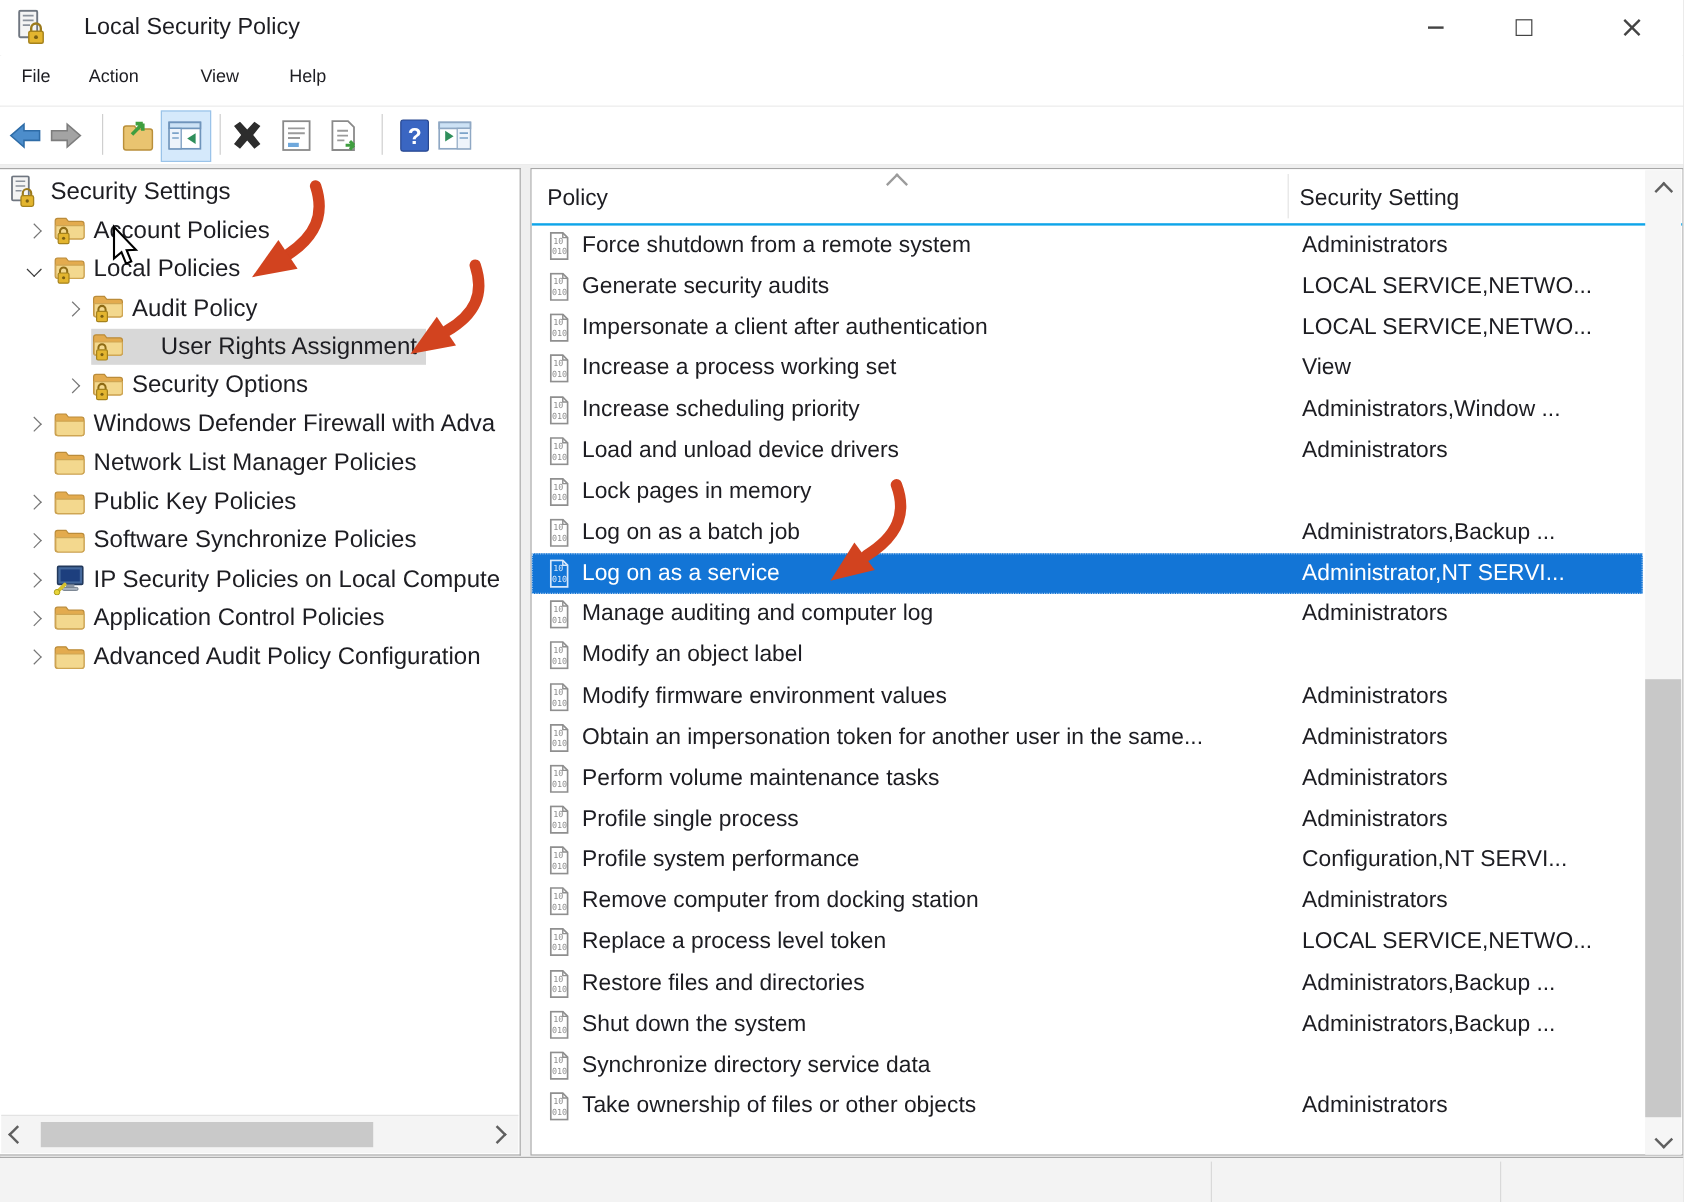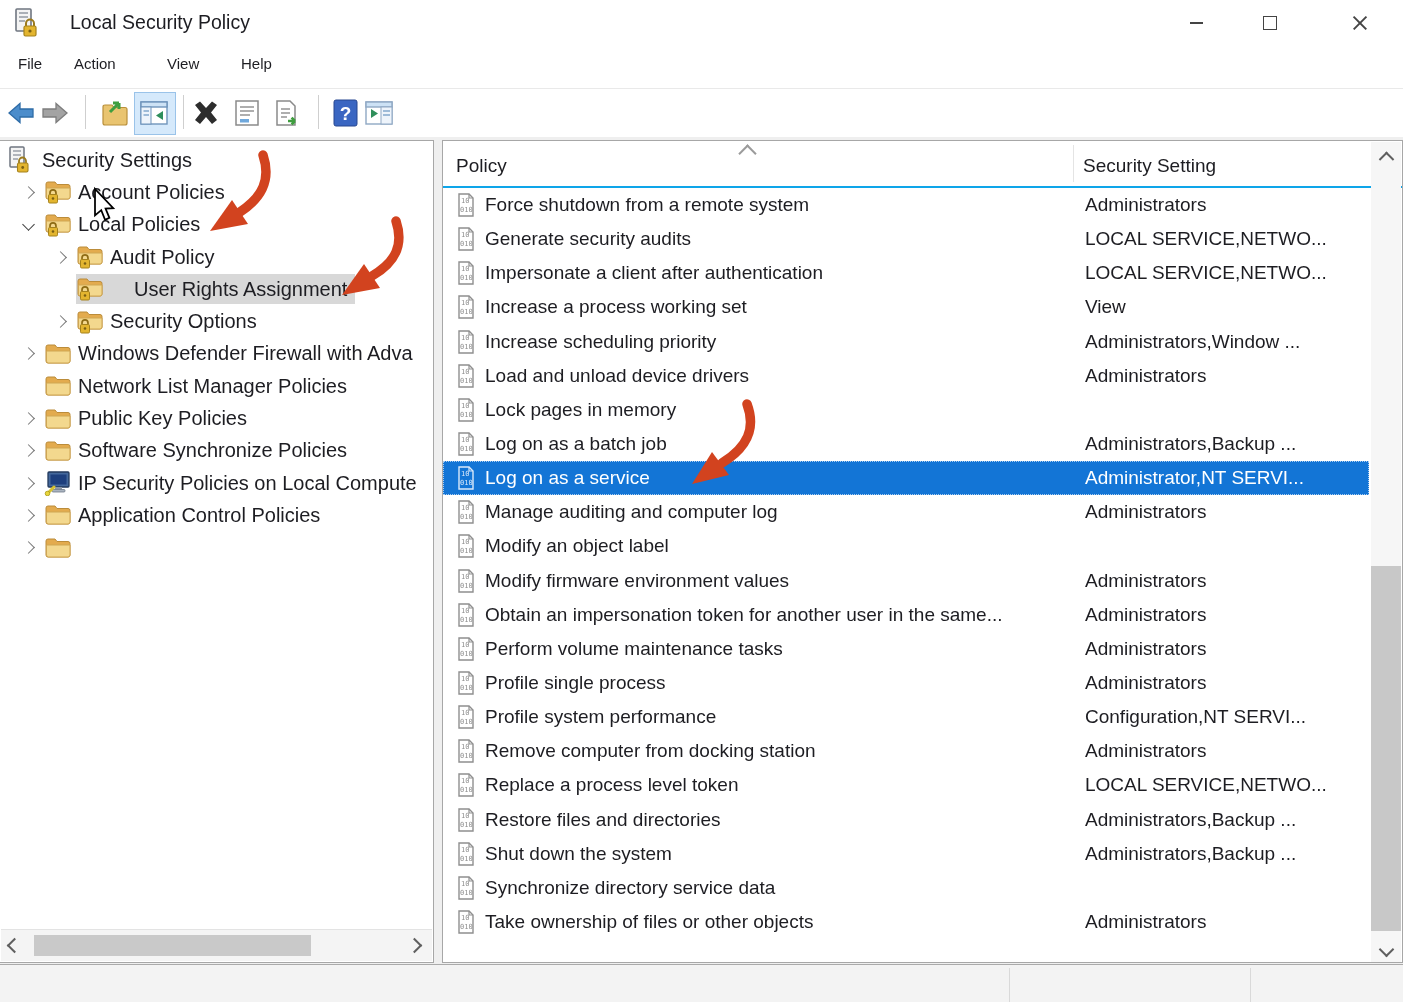--- a/index.html
+++ b/index.html
@@ -399,20 +399,21 @@
           </span>
     <span class="tinner">
       <span class="ticonbox">
 
         <svg class="ticon" width="28" height="24" viewBox="0 0 28 24">
           <path d="M2 5 q0-2 2-2 h7 l2 2.5 h11 q2 0 2 2 V19 q0 2-2 2 H4 q-2 0-2-2 Z" fill="#e3ab4e" stroke="#bb8c3a" stroke-width="1"></path>
           <path d="M2.5 9 H26 V19 q0 2-2 2 H4.5 q-2 0-2-2 Z" fill="#f3d88e" stroke="#cfa653" stroke-width="1"></path>
         </svg>
 
       </span>
+      <span class="tlabel">Advanced Audit Policy Configuration</span>
     </span>
   </div>
       </div>
     <div class="hscroll">
       <div class="hbtn" style="left:0">
           <span class="sarr left"></span>
         </div>
       <div class="hthumb"></div>
       <div class="hbtn" style="left:400px">
           <span class="sarr right"></span>

